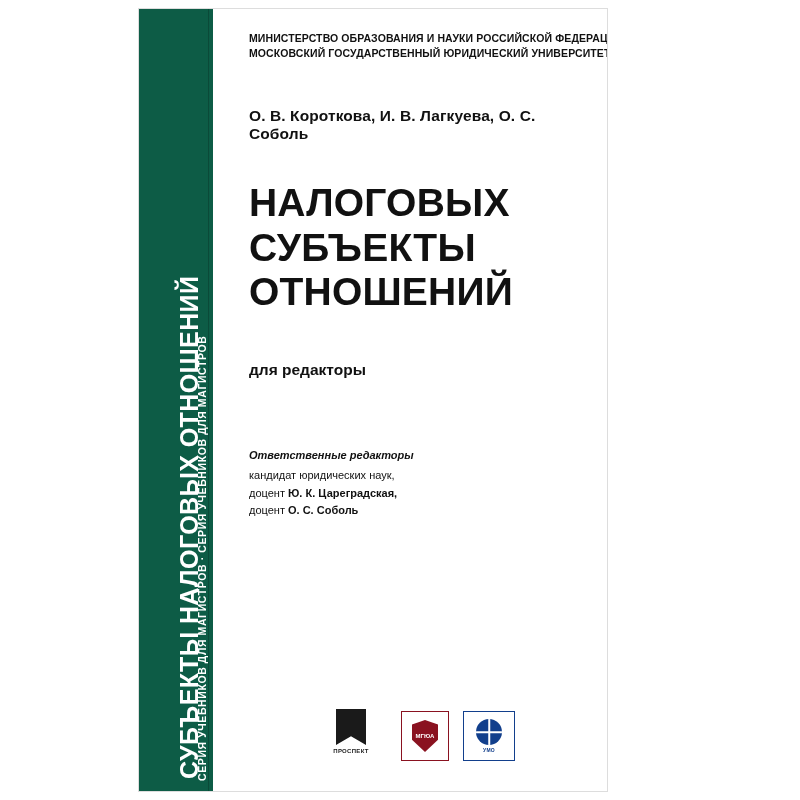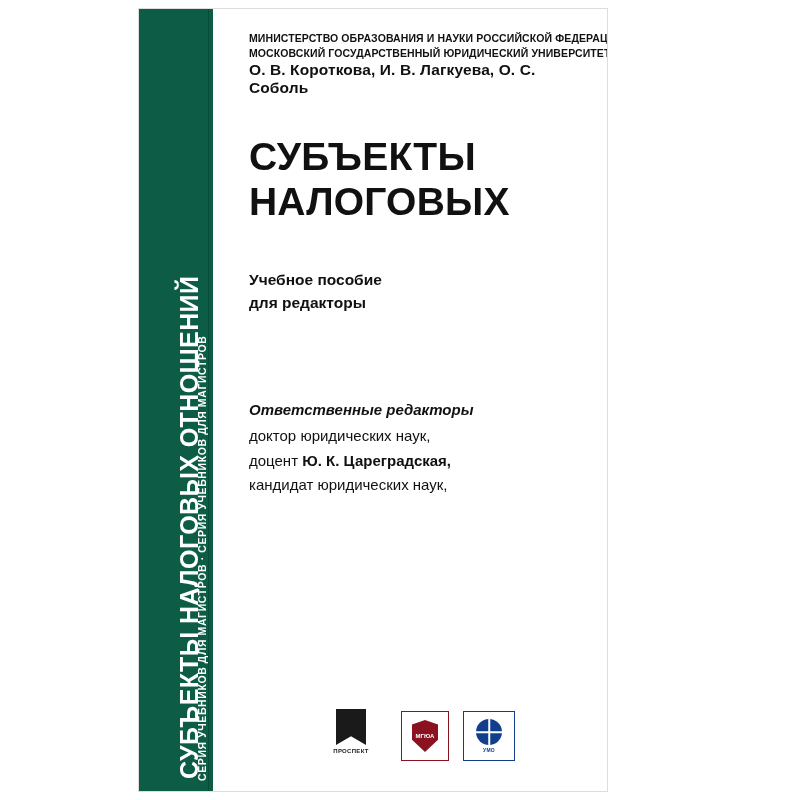--- a/index.html
+++ b/index.html
@@ -109,20 +109,21 @@
     color: #111111;
     font-size: 10.5px;
     font-weight: bold;
     line-height: 1.45;
     letter-spacing: 0.1px;
     text-transform: uppercase;
   }
   .publisher-block div { white-space: nowrap; }
 
   .authors {
+    margin-top: 46px;
     color: #111111;
     font-size: 15.5px;
     font-weight: bold;
     letter-spacing: 0.1px;
   }
 
   .title {
     margin-top: 38px;
     color: #111111;
     font-size: 39px;
@@ -134,23 +135,23 @@
 
   .subtitle {
     margin-top: 44px;
     color: #111111;
     font-size: 15.5px;
     font-weight: bold;
     line-height: 1.5;
   }
 
   .editors {
-    margin-top: 84px;
-    color: #111111;
-    font-size: 15px;
+    margin-top: 66px;
+    color: #111111;
+    font-size: 11px;
     line-height: 1.62;
   }
   .editors .editors-head {
     font-weight: bold;
     font-style: italic;
     margin-bottom: 2px;
   }
   .editors .b { font-weight: bold; }
 
   
@@ -285,34 +286,34 @@
     <div class="front">
 
       <div class="publisher-block">
         <div>МИНИСТЕРСТВО ОБРАЗОВАНИЯ И НАУКИ РОССИЙСКОЙ ФЕДЕРАЦИИ</div>
         <div>МОСКОВСКИЙ ГОСУДАРСТВЕННЫЙ ЮРИДИЧЕСКИЙ УНИВЕРСИТЕТ</div>
       </div>
 
       <div class="authors">О. В. Короткова, И. В. Лагкуева, О. С. Соболь</div>
 
       <div class="title">
+        <div>НАЛОГОВЫХ</div>
         <div>СУБЪЕКТЫ</div>
-        <div>НАЛОГОВЫХ</div>
+        <div>ОТНОШЕНИЙ</div>
       </div>
 
       <div class="subtitle">
-        <div>Учебное пособие</div>
         <div>для редакторы</div>
       </div>
 
       <div class="editors">
         <div class="editors-head">Ответственные редакторы</div>
-        <div>доктор юридических наук,</div>
+        <div>кандидат юридических наук,</div>
         <div><span>доцент </span><span class="b">Ю. К. Цареградская,</span></div>
-        <div>кандидат юридических наук,</div>
+        <div><span>доцент </span><span class="b">О. С. Соболь</span></div>
       </div>
 
     </div>
 
     <div class="logos">
 
       <div class="logo-prospekt">
         <div class="flag"></div>
         <div class="cap">ПРОСПЕКТ</div>
       </div>

